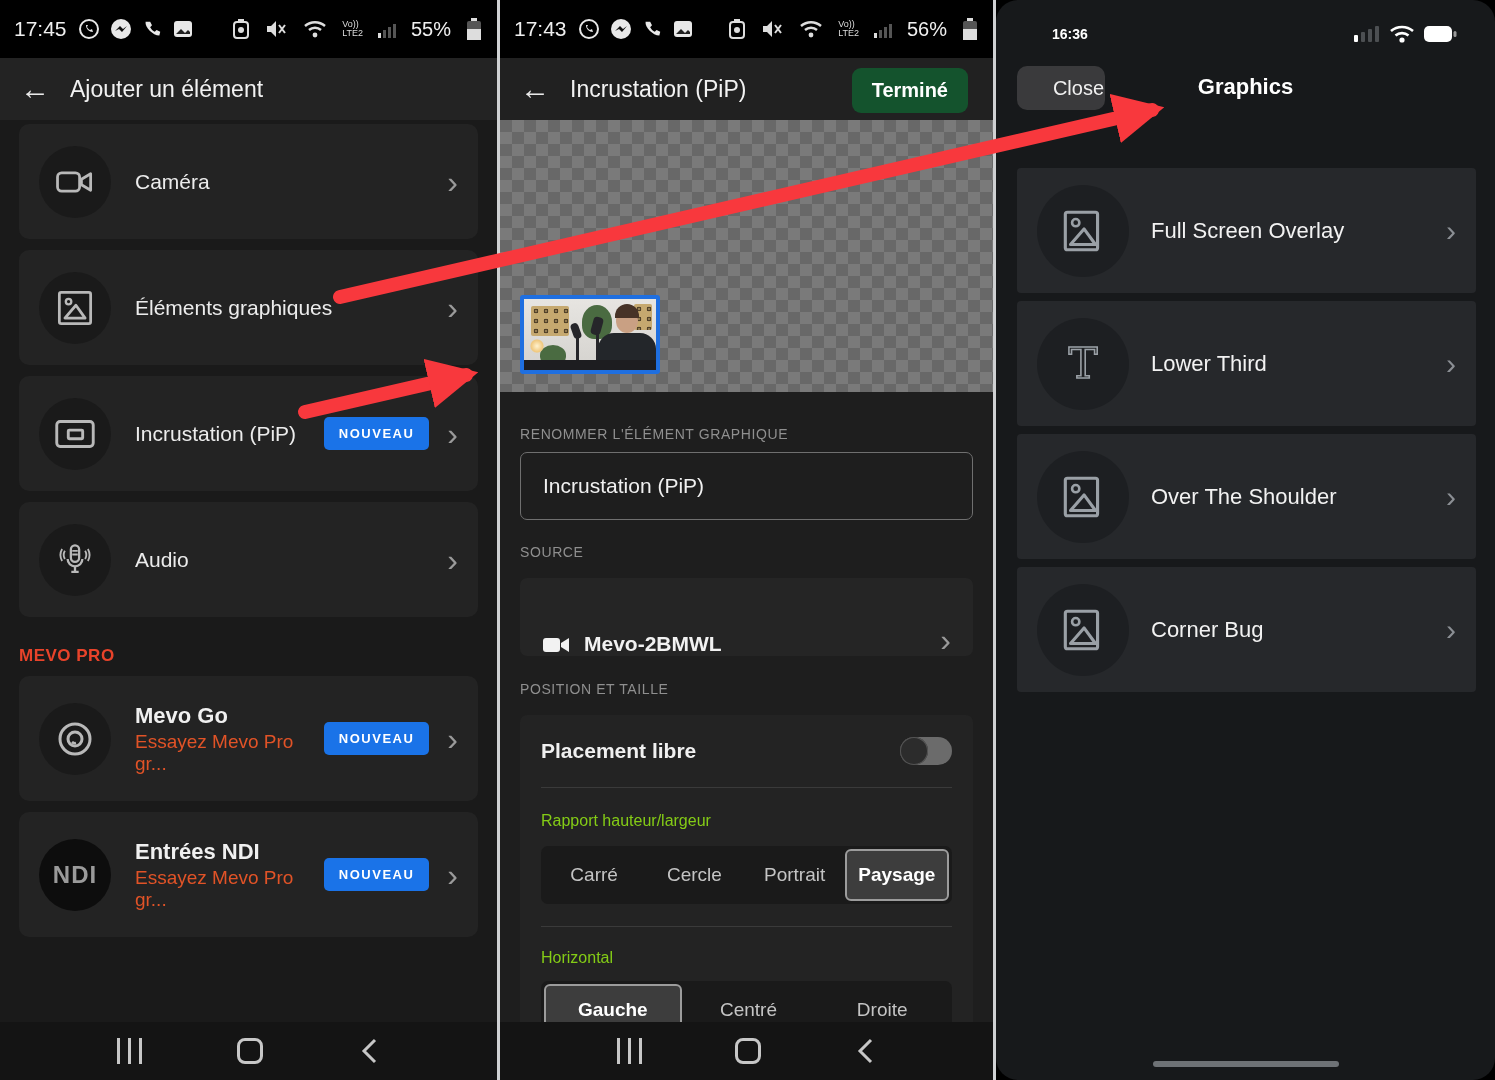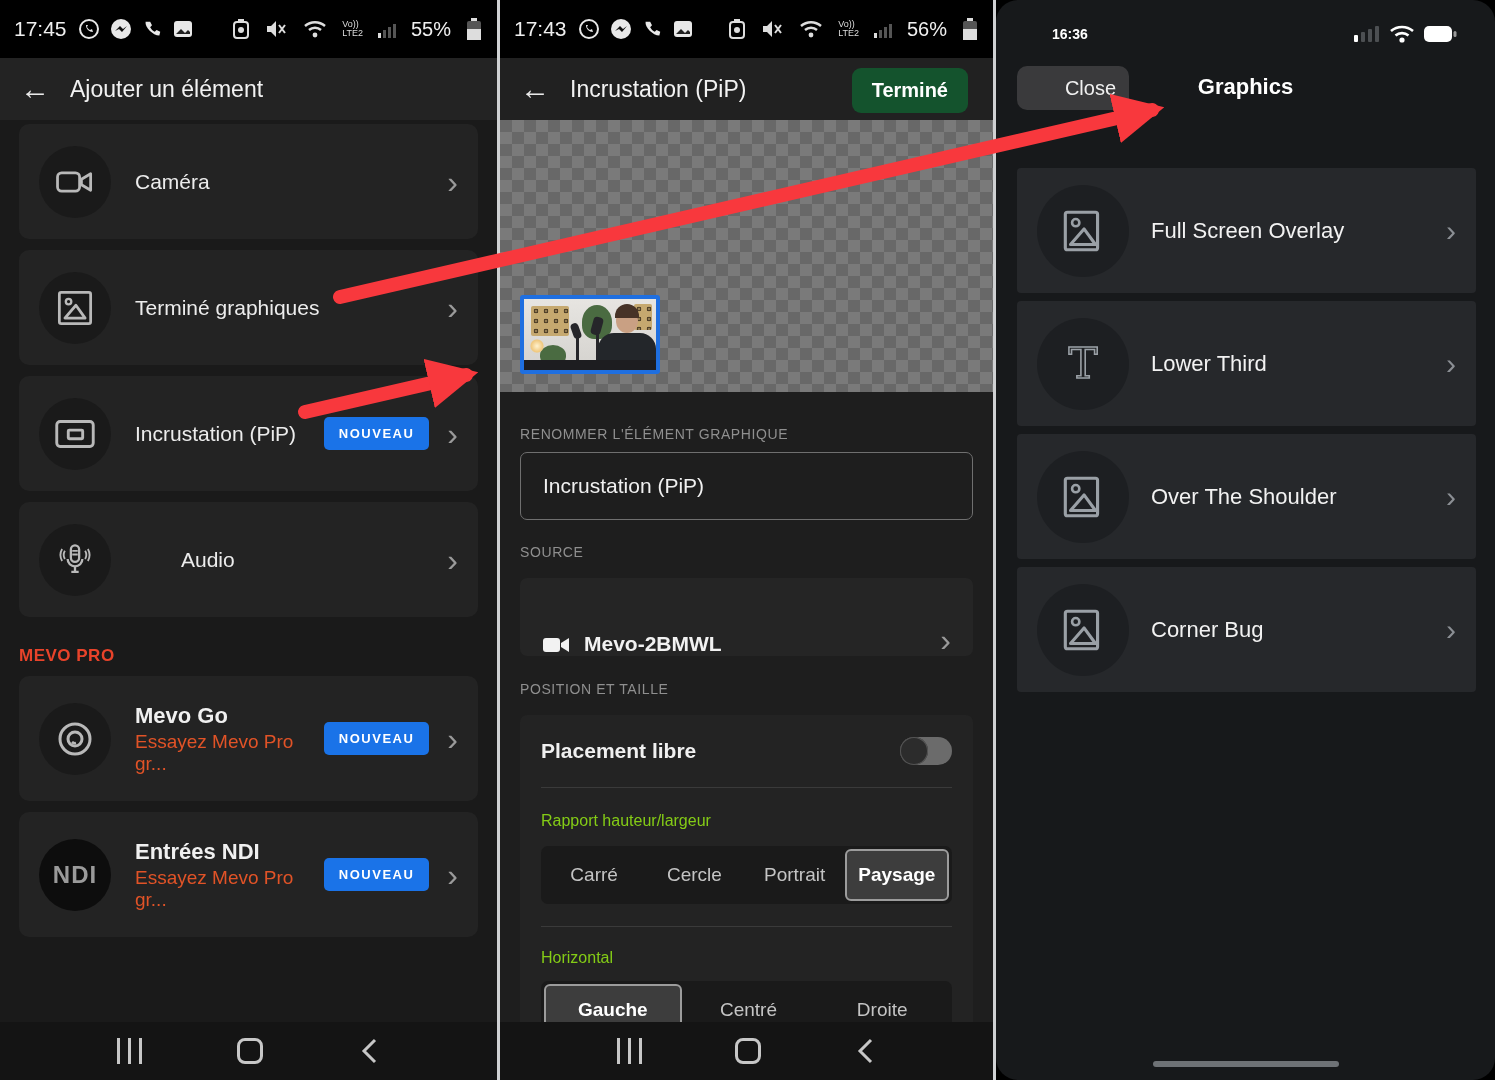--- a/index.html
+++ b/index.html
@@ -97,21 +97,21 @@
   
   .ioscreen { position:absolute; inset:0; background:#17191b; border-radius:22px; }
   .iosbar { position:absolute; top:14px; left:0; right:0; height:40px; display:flex;
     align-items:center; padding:0 38px; color:#fff; }
   .iosbar .time { font-size:14px; font-weight:bold; margin-left:18px; }
   .iosbar .spacer { flex:1; }
   .sigbars { display:flex; align-items:flex-end; gap:3px; margin-right:10px; }
   .sigbars i { display:block; width:4px; border-radius:1px; background:#4c4f52; }
   .sigbars i.on { background:#fff; }
   .iosnav { position:absolute; top:64px; left:0; right:0; height:52px; }
-  .close-btn { position:absolute; left:21px; top:2px; width:112px; height:44px; background:#3a3a3c;
+  .close-btn { position:absolute; left:21px; top:2px; width:88px; height:44px; background:#3a3a3c;
     border:none; border-radius:10px; color:#f0f0f0; font-size:20px;padding-left:35px; }
   .iosnav .ttl { position:absolute; left:0; right:0; top:10px; text-align:center;
     font-size:22px; font-weight:bold; color:#fff; }
   .gcard { position:absolute; left:21px; width:459px; height:125px; background:#26282b;
     border-radius:4px; display:flex; align-items:center; padding:0 20px; }
   .gcircle { width:92px; height:92px; border-radius:50%; background:#1d1f22; flex:0 0 92px;
     display:flex; align-items:center; justify-content:center; }
   .gcard .lbl { font-size:22px; color:#f2f2f2; margin-left:22px; flex:1; }
   .gcard .chev { font-size:30px; color:#8b8f94; }
   .homebar { position:absolute; left:50%; transform:translateX(-50%); bottom:13px;
@@ -196,37 +196,37 @@
     </div>
 
     <div class="acard" style="top:250px; height:115px;">
       <span class="iccircle">
         <svg width="46" height="46" viewBox="0 0 100 100">
             <rect x="16" y="16" width="68" height="68" rx="4" fill="none" stroke="#b9b9b9" stroke-width="6"></rect>
             <circle cx="36" cy="36" r="6" fill="none" stroke="#b9b9b9" stroke-width="5"></circle>
             <path d="M28 72 52 44 72 72z" fill="none" stroke="#b9b9b9" stroke-width="6" stroke-linejoin="round"></path>
           </svg>
       </span>
-      <span class="lbl">Terminé graphiques</span>
+      <span class="lbl">Éléments graphiques</span>
       <span class="chev">›</span>
     </div>
 
     <div class="acard" style="top:376px; height:115px;">
       <span class="iccircle">
         <svg width="48" height="48" viewBox="0 0 100 100">
             <rect x="12" y="24" width="76" height="52" rx="7" fill="none" stroke="#b9b9b9" stroke-width="6"></rect>
             <rect x="36" y="42" width="30" height="18" rx="2" fill="none" stroke="#b9b9b9" stroke-width="6"></rect>
           </svg>
       </span>
       <span class="lbl">Incrustation (PiP)</span>
       <span class="badge">NOUVEAU</span>
       <span class="chev">›</span>
     </div>
 
-    <div class="acard" style="top:502px; height:115px;gap:46px;">
+    <div class="acard" style="top:502px; height:115px;">
       <span class="iccircle">
         <svg width="46" height="46" viewBox="0 0 100 100">
             <rect x="41" y="18" width="18" height="36" rx="9" fill="none" stroke="#b9b9b9" stroke-width="5"></rect>
             <path d="M44 30h12M44 38h12" stroke="#b9b9b9" stroke-width="4"></path>
             <path d="M34 48a16 16 0 0 0 32 0" fill="none" stroke="#b9b9b9" stroke-width="5"></path>
             <path d="M50 64v10M42 76h16" stroke="#b9b9b9" stroke-width="5"></path>
             <path d="M28 30a18 18 0 0 0 0 18M22 26a26 26 0 0 0 0 26" fill="none" stroke="#b9b9b9" stroke-width="4"></path>
             <path d="M72 30a18 18 0 0 1 0 18M78 26a26 26 0 0 1 0 26" fill="none" stroke="#b9b9b9" stroke-width="4"></path>
           </svg>
       </span>

